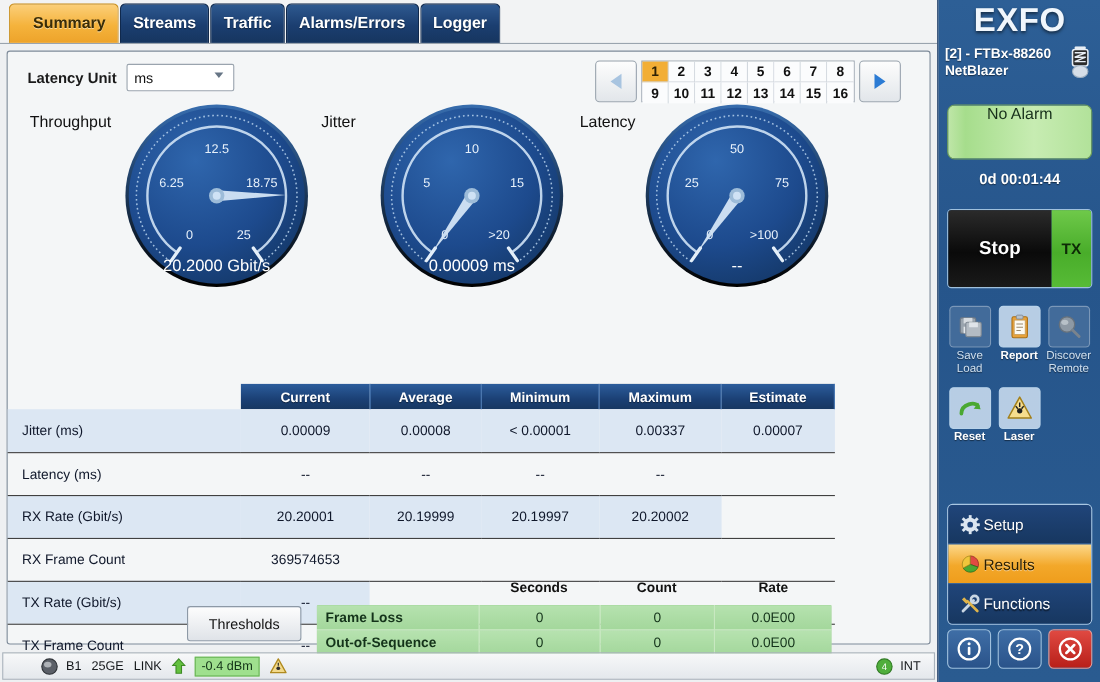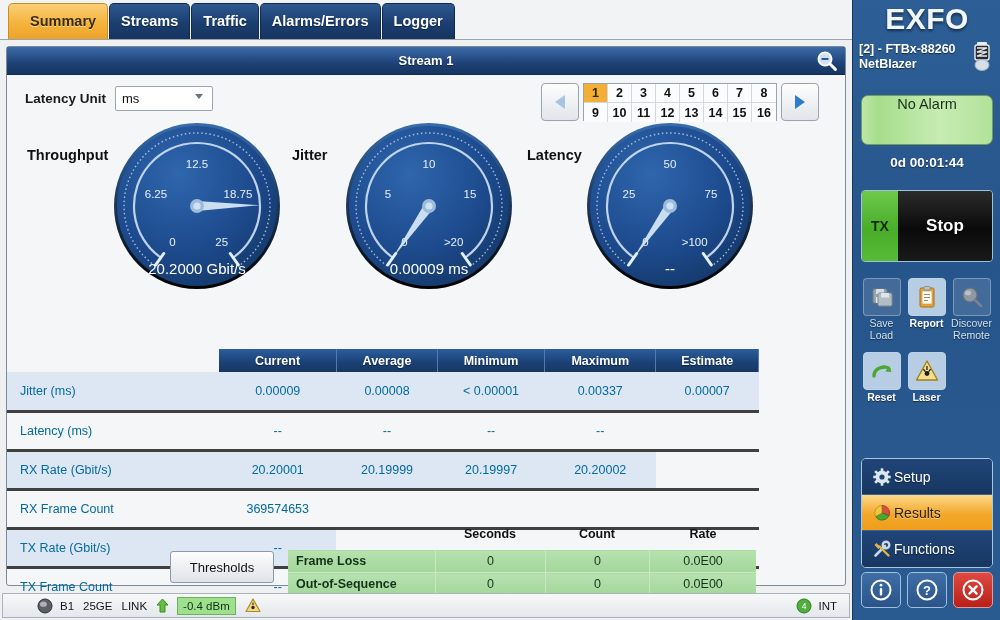--- a/index.html
+++ b/index.html
@@ -128,45 +128,45 @@
     background: #fbfcfd;
     cursor: pointer;
   }
   .page-cell.sel { background: #f2ae35; color: #2e2205; }
   .page-cell:nth-child(8n) { border-right: none; }
   .page-cell:nth-child(-n+8) { border-bottom: 1px solid #d2d8de; }
 
   
   #gauges { position: relative; height: 150px; }
   .gauge-label {
-    position: absolute; top: 20px;
-    font-size: 14.5px; font-weight: bold; color: #111;
+    position: absolute; top: 4px;
+    font-size: 14.5px; font-weight: normal; color: #111;
   }
   .gauge-wrap { position: absolute; top: -6px; width: 170px; height: 170px; }
   .gauge-svg { display: block; }
 
   
   #data-table {
     position: absolute; left: 0; top: 262px;
     width: 838px;
   }
   #data-table table { border-collapse: collapse; width: 752px; margin-top: 40px; }
   #data-table th {
     background: linear-gradient(#2c5d9c, #1b4075 60%, #173761);
     color: #fff; font-size: 12.5px; font-weight: bold;
     height: 23px; padding: 0 6px;
     border-right: 1px solid #4c7bb5;
     text-align: center;
     text-shadow: 0 1px 1px rgba(0,0,0,.45);
   }
   #data-table th.blank { background: transparent; border: none; }
   #data-table td {
-    height: 39px; font-size: 12.5px; color: #0369a1;
+    height: 39px; font-size: 12.5px; color: #0f172a;
     text-align: center; padding: 0 6px;
-    border-bottom: 3px solid #404040;
+    border-bottom: 1px solid #404040;
   }
   #data-table td.rowlabel { text-align: left; padding-left: 13px; width: 212px; }
   tr.shaded td { background: #dce7f3; }
   tr.shaded td.empty-cell { background: transparent; }
 
   
   #thresholds-block { position: absolute; left: 0; top: 472px; width: 838px; height: 68px; }
   #thresholds-btn {
     position: absolute; left: 163px; top: 32px;
     width: 104px; height: 32px;
@@ -331,30 +331,20 @@
     <div id="tabbar">
       <div class="tab active"><span>Summary</span></div>
       <div class="tab"><span>Streams</span></div>
       <div class="tab"><span>Traffic</span></div>
       <div class="tab"><span>Alarms/Errors</span></div>
       <div class="tab"><span>Logger</span></div>
     </div>
 
     <div id="panel">
 
-      <div id="panel-title">
-        <span>Stream 1</span>
-        <span id="zoom-out-btn">
-          <svg width="24" height="24" viewBox="0 0 24 24">
-            <circle cx="10" cy="10" r="6.6" fill="#cfe2f5" stroke="#ffffff" stroke-width="1.8"></circle>
-            <rect x="6.3" y="9" width="7.4" height="2.1" rx="1" fill="#2a5b90"></rect>
-            <line x1="14.8" y1="14.8" x2="20.4" y2="20.4" stroke="#ffffff" stroke-width="3" stroke-linecap="round"></line>
-          </svg>
-        </span>
-      </div>
 
       <div id="controls">
         <span id="latency-unit-label">Latency Unit</span>
         <select id="latency-unit-select">
           <option>ms</option>
         </select>
         <span id="latency-unit-caret"></span>
 
         <div id="pager">
           <div class="pager-arrow">
@@ -626,22 +616,22 @@
         <ellipse cx="10" cy="23" rx="7" ry="5.5" fill="#d6dee8" stroke="#9fb0c2" stroke-width="1"></ellipse>
       </svg>
     </span>
 
     <div id="alarm-box">
       <span>No Alarm</span>
     </div>
     <div id="alarm-timer">0d 00:01:44</div>
 
     <div id="runbar">
+      <div id="stop-button">Stop</div>
       <div id="tx-indicator">TX</div>
-      <div id="stop-button">Stop</div>
     </div>
 
     <div class="tool-grid" style="top: 352px;">
       <div class="tool enabled">
         <div class="tile">
           <svg width="24" height="24" viewBox="0 0 24 24">
             <path d="M4 17 C4 8, 17 6, 19 10" stroke="#4aa832" stroke-width="3.4" fill="none" stroke-linecap="round"></path>
             <polygon points="21.5,13 15.2,12.6 19.4,7.2" fill="#4aa832"></polygon>
           </svg>
         </div>

